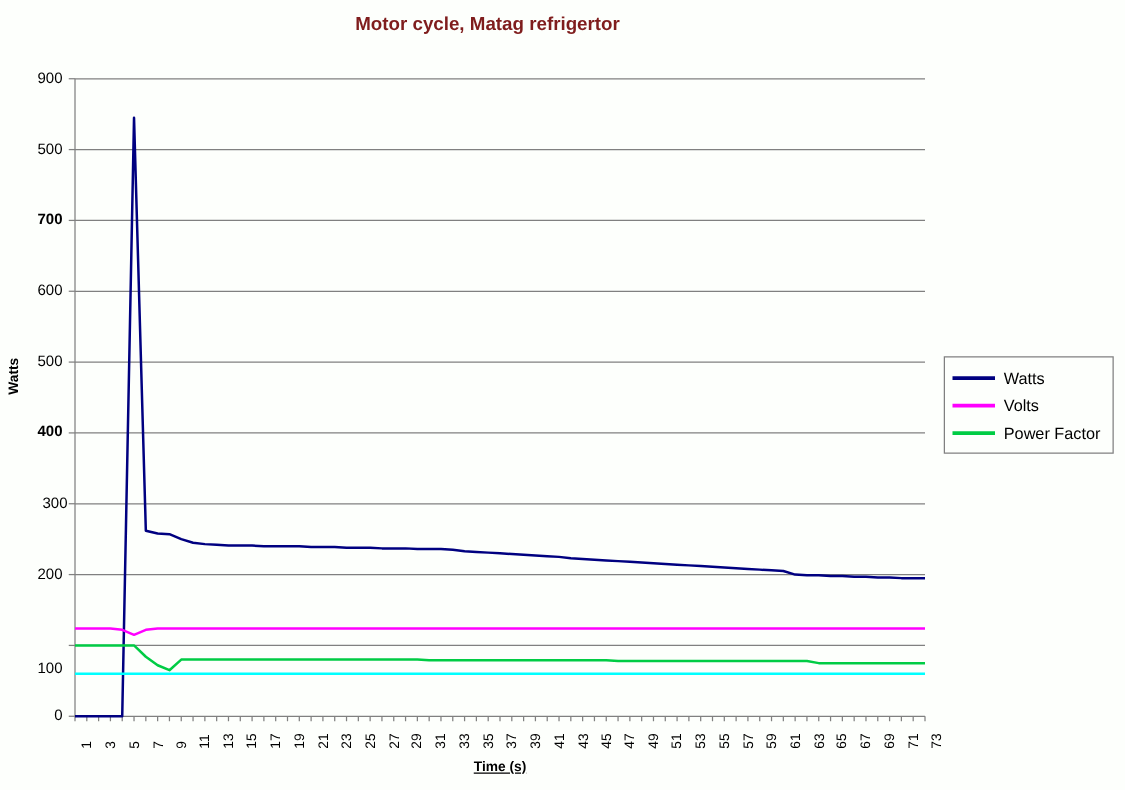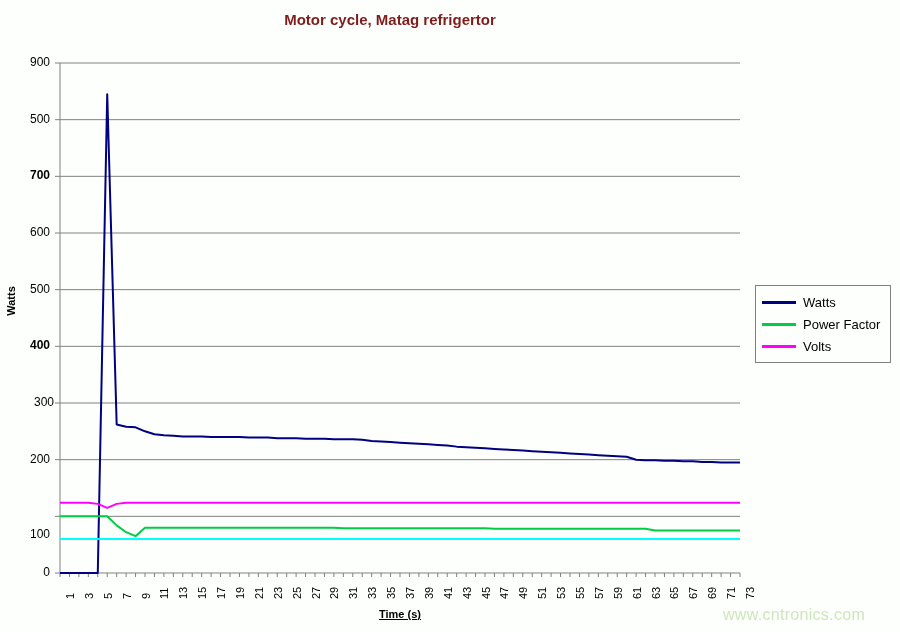--- a/index.html
+++ b/index.html
@@ -284,24 +284,23 @@
       <div class="xtick-label" style="left: 725.111px; top: 599px;">71</div>
       <div class="xtick-label" style="left: 744px; top: 599px;">73</div>
     </div>
 
   <div id="legend-box">
       <div class="legend-row">
         <span class="legend-swatch" style="background: rgb(0, 0, 128);"></span>
         <span class="legend-label">Watts</span>
       </div>
       <div class="legend-row">
+        <span class="legend-swatch" style="background: rgb(255, 0, 255);"></span>
+        <span class="legend-label">Volts</span>
+      </div>
+      <div class="legend-row">
         <span class="legend-swatch" style="background: rgb(0, 204, 68);"></span>
         <span class="legend-label">Power Factor</span>
       </div>
-      <div class="legend-row">
-        <span class="legend-swatch" style="background: rgb(255, 0, 255);"></span>
-        <span class="legend-label">Volts</span>
-      </div>
     </div>
 
-  <div id="watermark" style="color: rgb(207, 229, 187);">www.cntronics.com</div>
 
 </div>
 
 </body></html>

